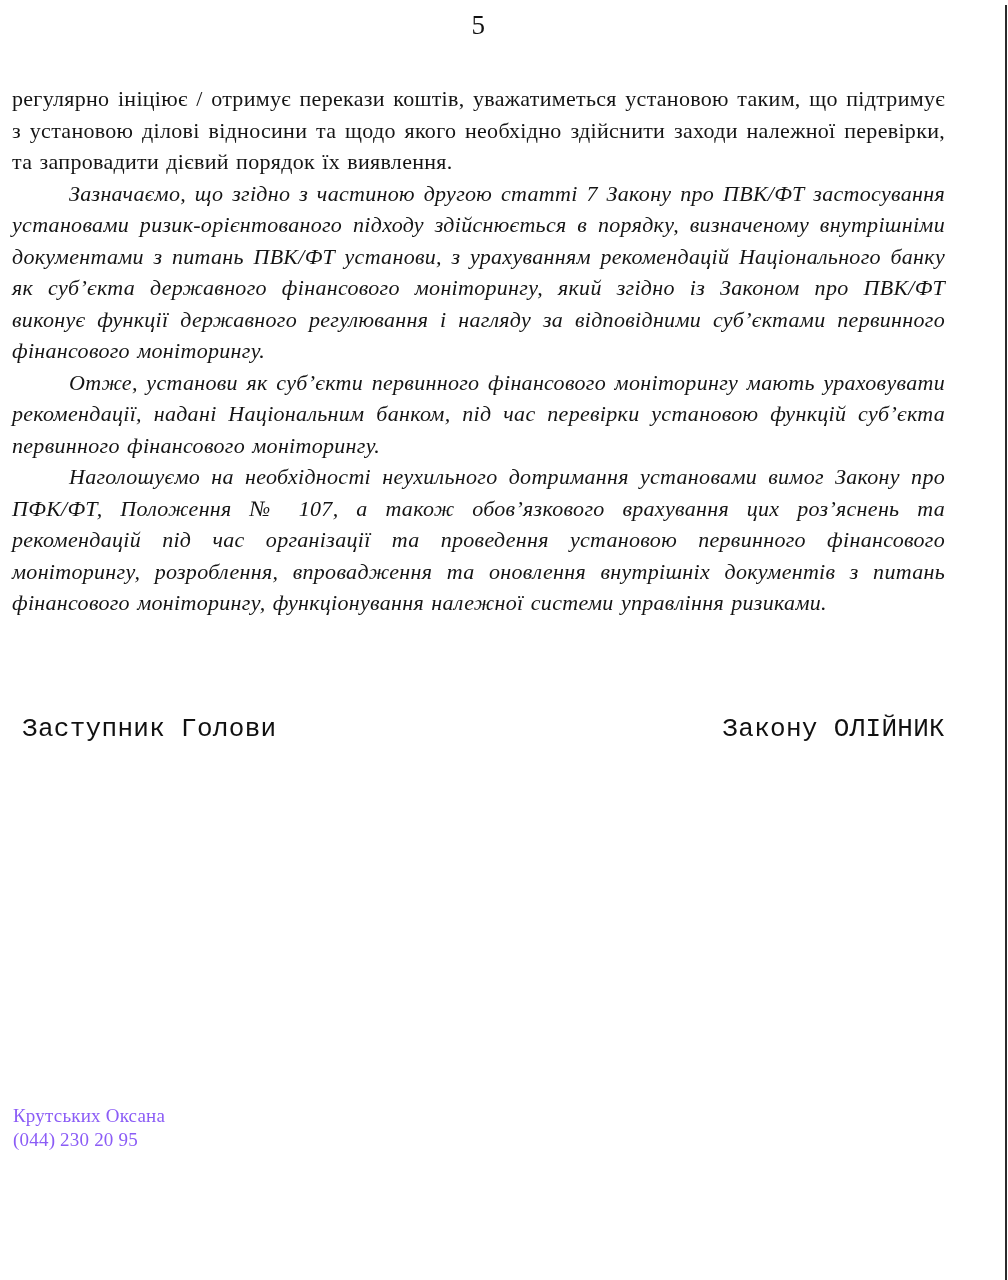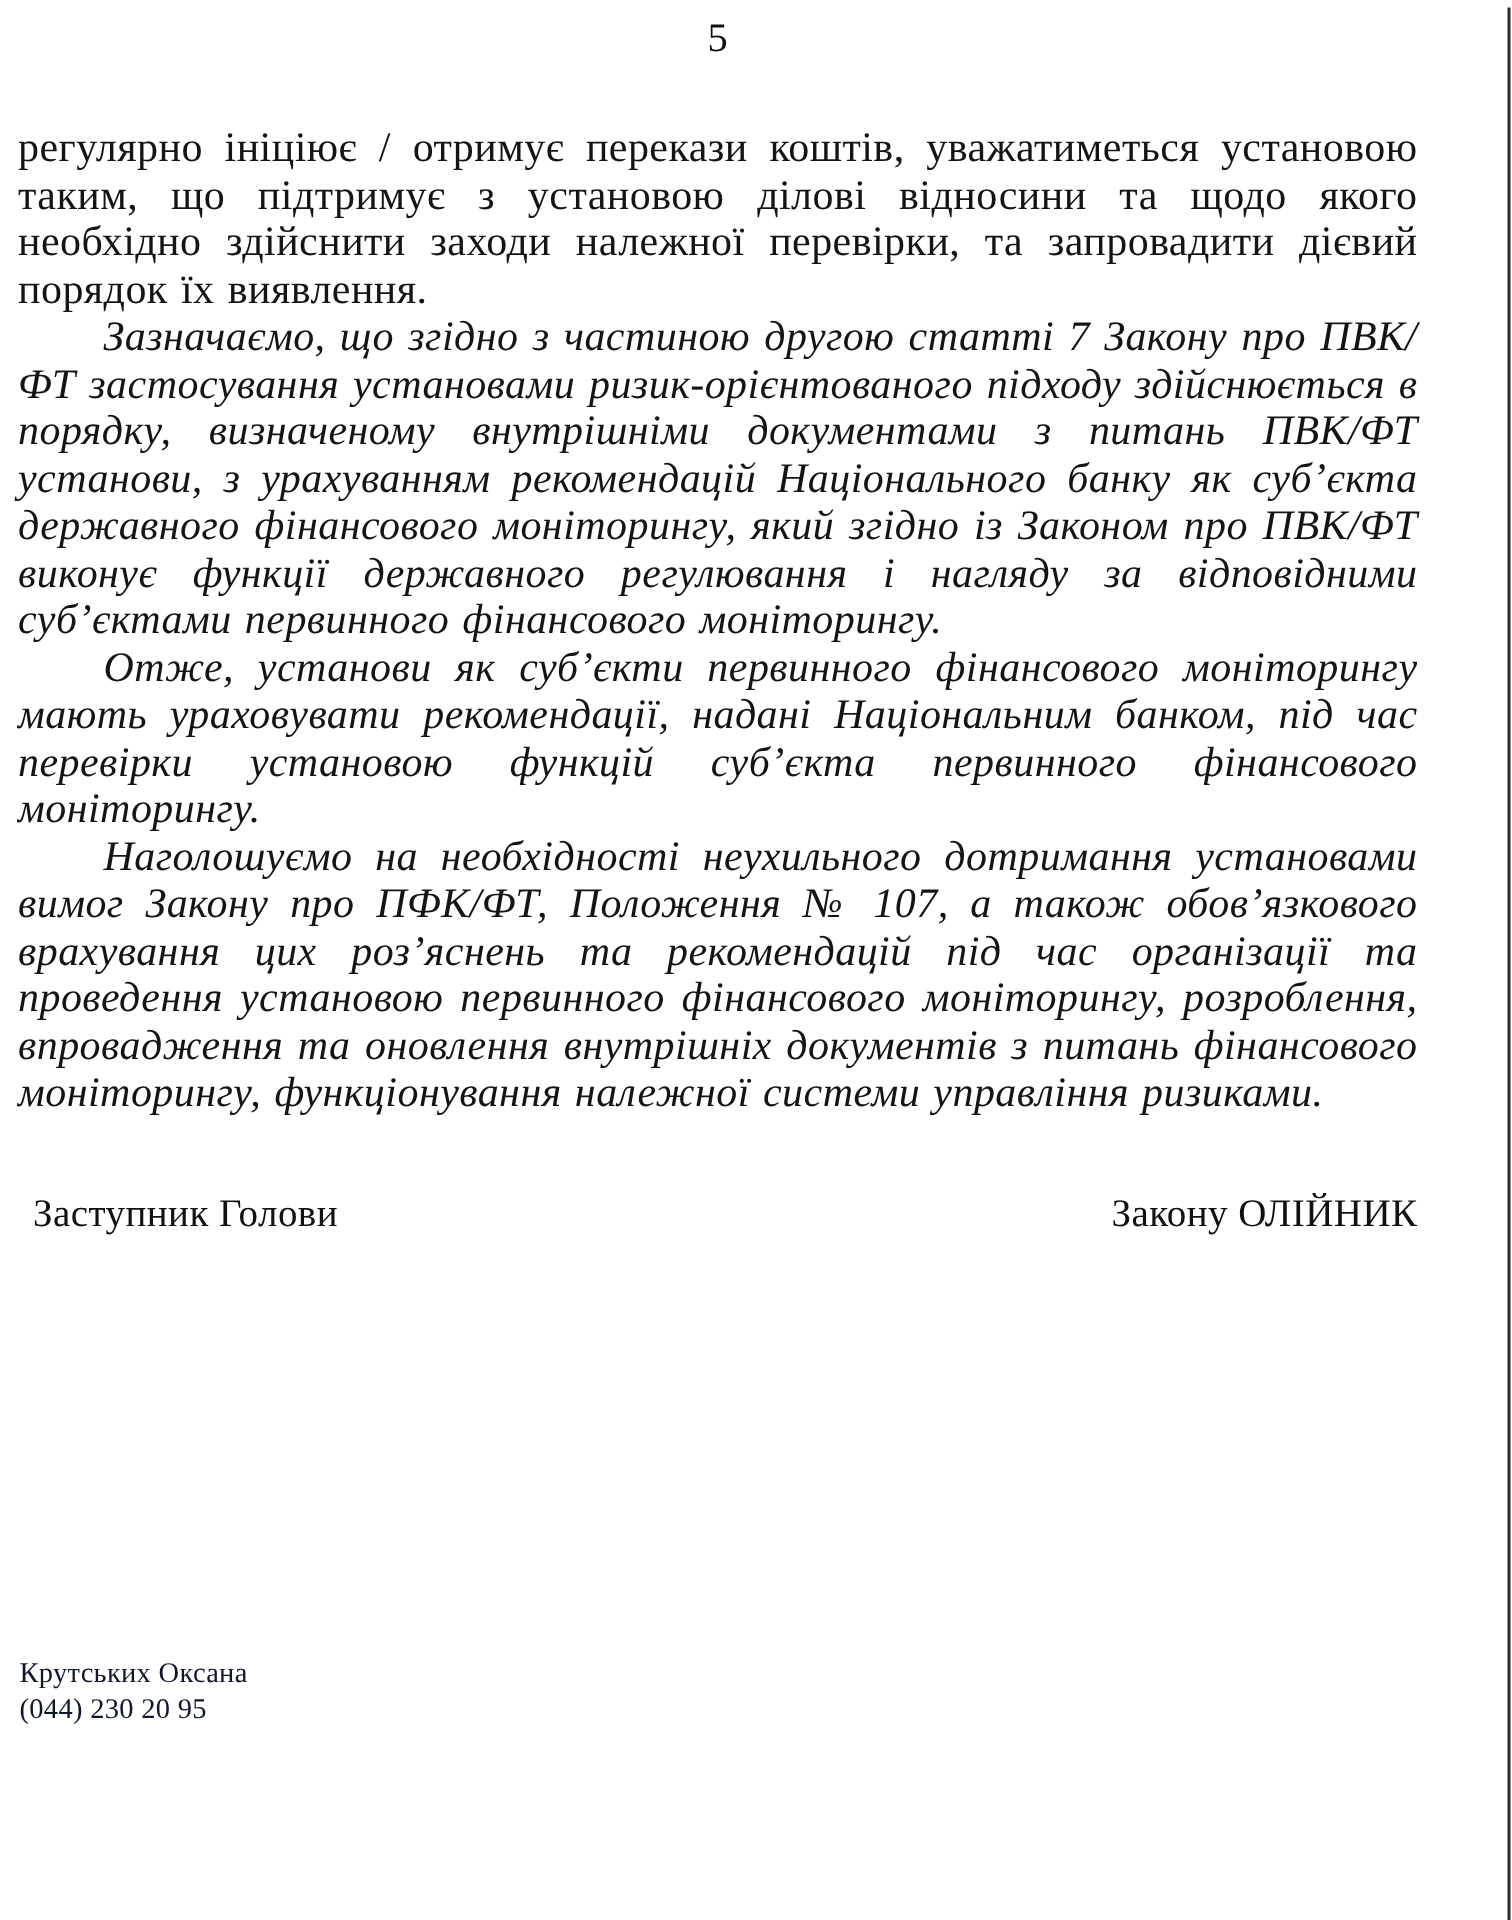--- a/index.html
+++ b/index.html
@@ -41,49 +41,50 @@
     font-size: 27px;
     line-height: 30px;
     padding-top: 10px;
     letter-spacing: 0.3px;
   }
   .body-text {
     margin-top: 43px; 
   }
   .para {
     margin: 0;
-    font-size: 28px;
+    font-size: 22px;
     line-height: 31.5px;
     letter-spacing: 0.3px;
     word-spacing: 1.5px;
     text-align: justify;
     color: #141414;
   }
   .para.indent {
     text-indent: 57px;
     font-style: italic;
   }
   .signature-row {
-    margin-top: 48px;
+    margin-top: 94px;
     display: flex;
     justify-content: space-between;
     align-items: flex-end;
     font-size: 26px;
     line-height: 32px;
     letter-spacing: 0.3px;
     padding-left: 10px;
+    font-family: Liberation Mono, monospace;
   }
   .footer {
     position: absolute;
     left: 13px;
     top: 1104px;
     font-size: 19px;
     line-height: 23.5px;
     letter-spacing: 0.2px;
-    color: #0f172a;
+    color: #8b5cf6;
   }
 </style>
 </head>
 <body>
 
 <div class="page">
 
   <div class="scan-edge"></div>
 
   <div class="content">

